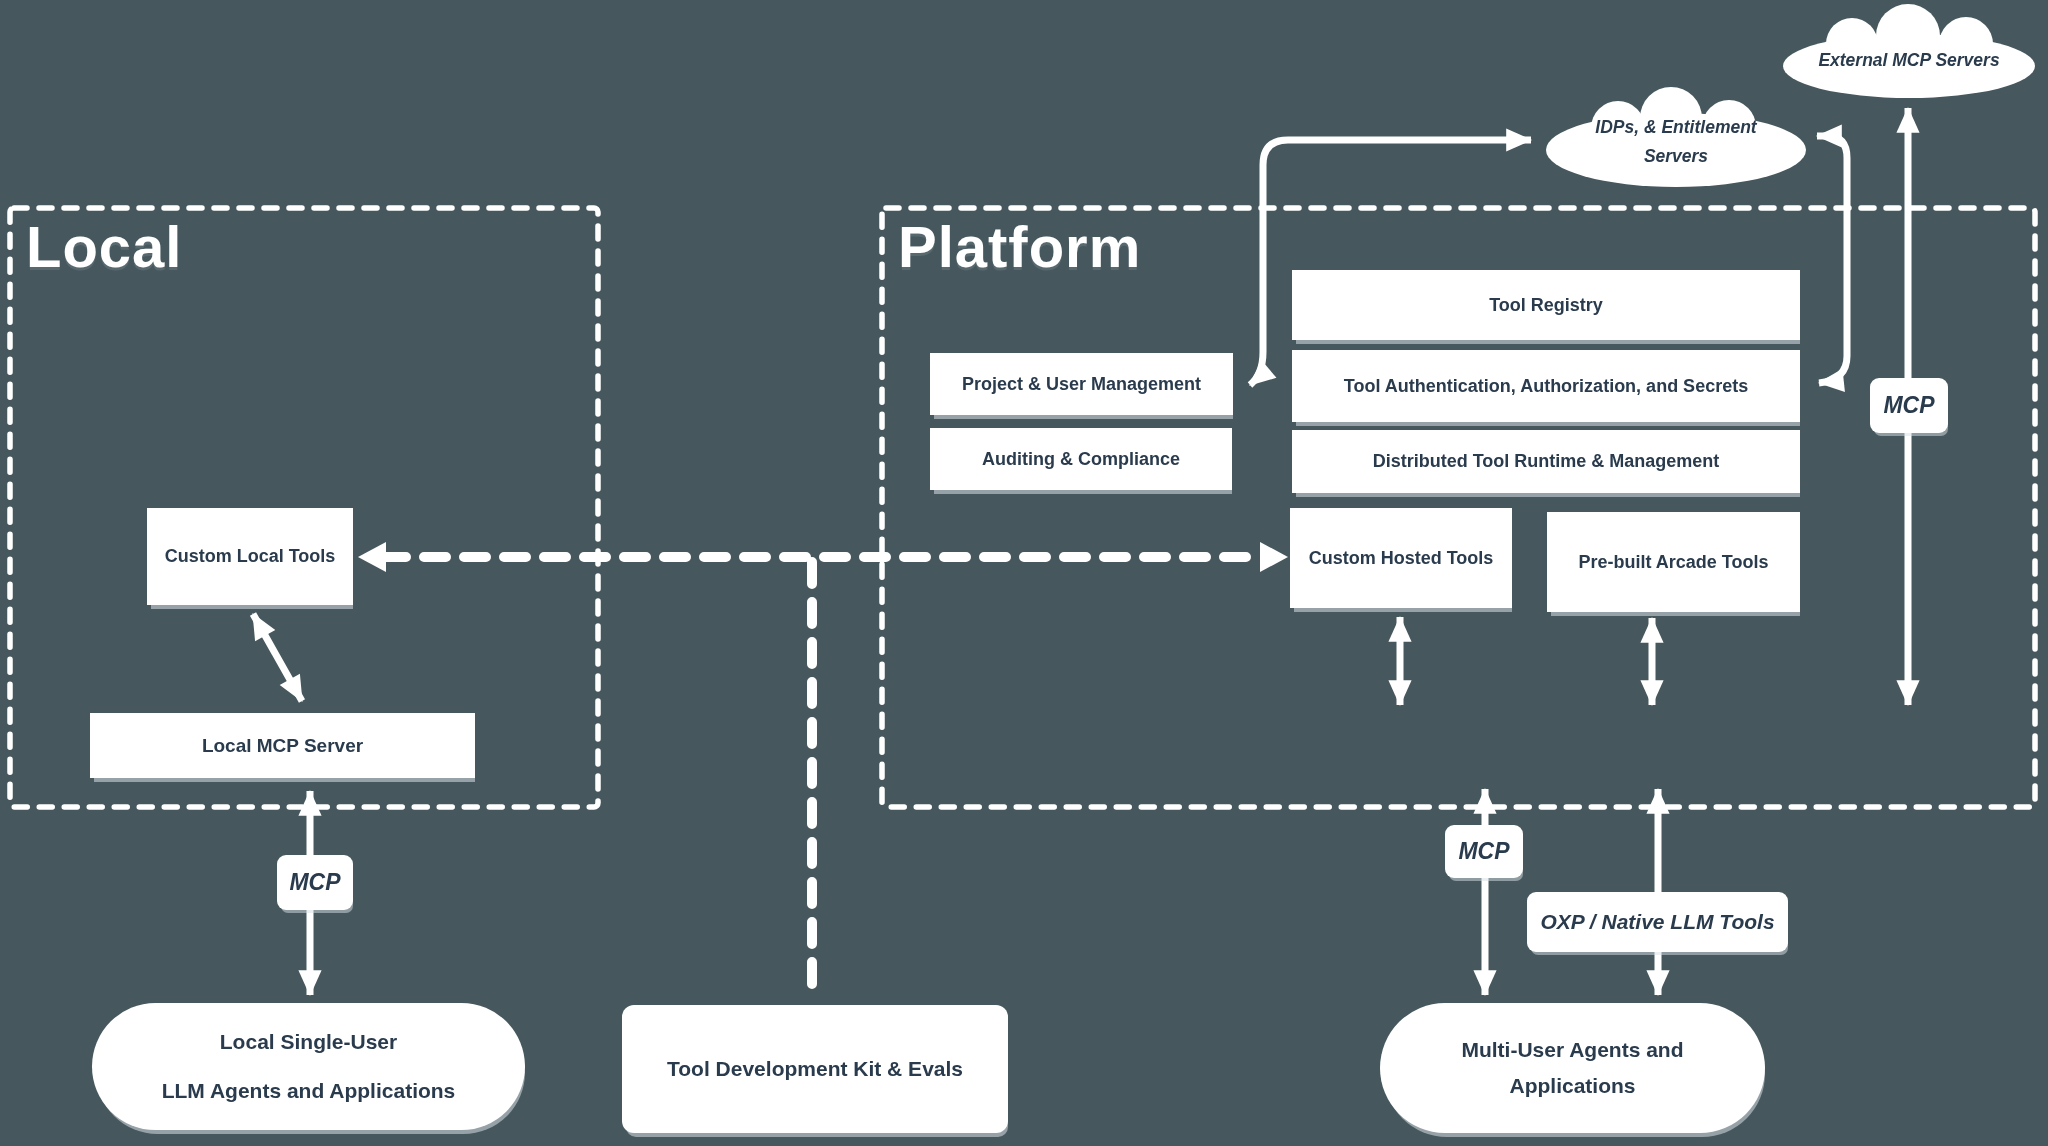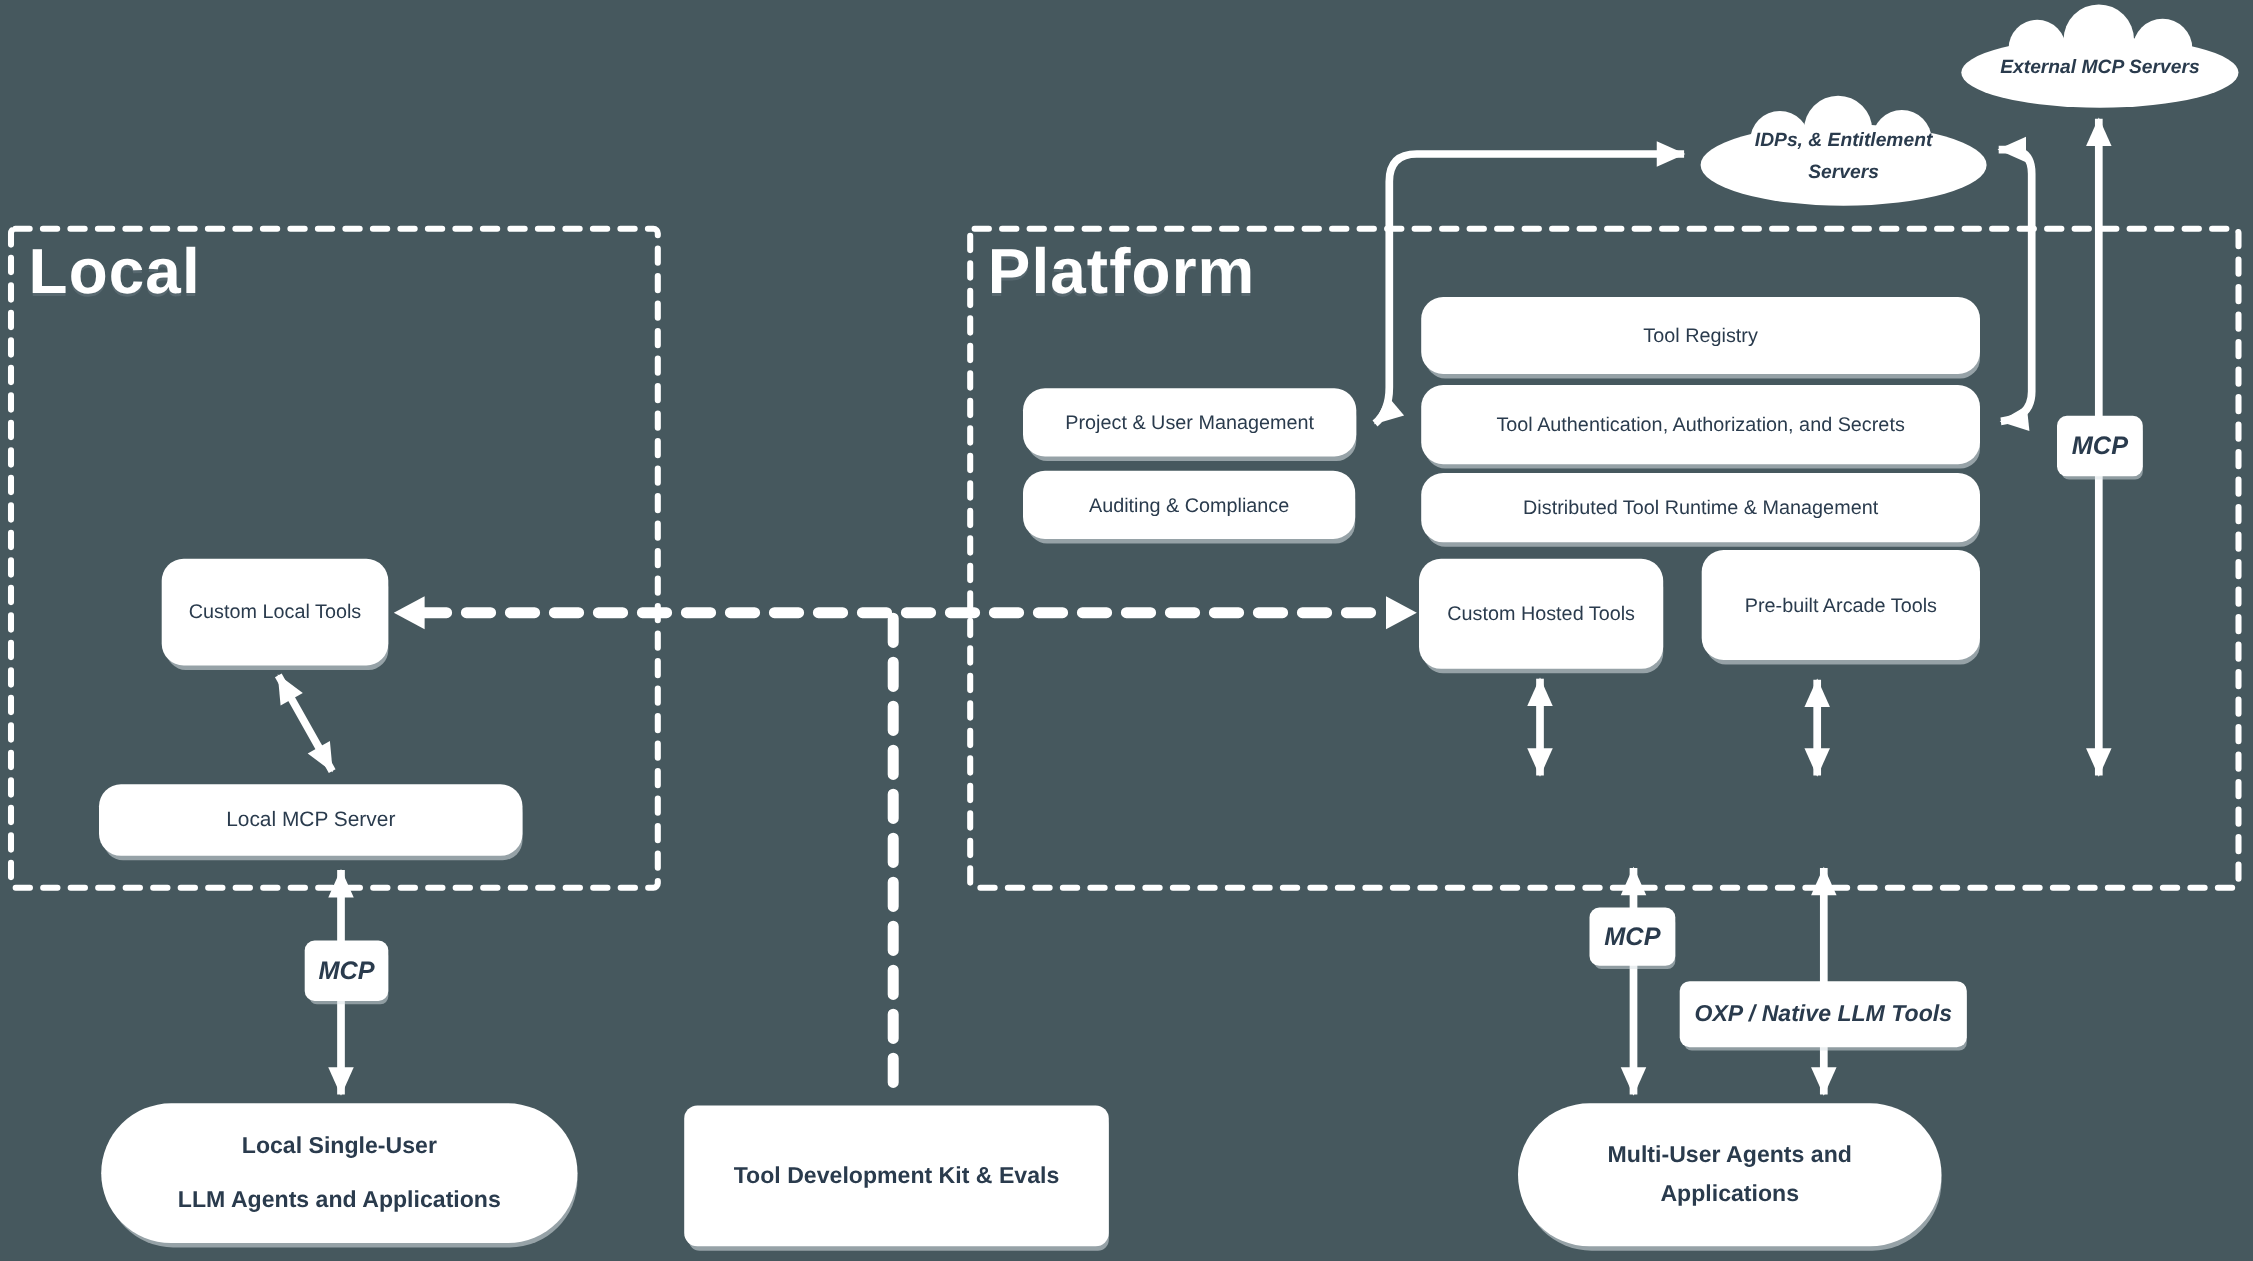--- a/index.html
+++ b/index.html
@@ -18,25 +18,25 @@
   #wires{position:absolute;left:0;top:0;z-index:1;}
   .region-title{
     position:absolute;z-index:3;
     color:var(--white);font-weight:700;font-size:58px;line-height:1;
     letter-spacing:1px;
     text-shadow:0 3px 0 rgba(120,135,142,.35);
   }
   .box{
     position:absolute;z-index:2;
     background:var(--white);
-    border-radius:20px;
+    border-radius:0;
     display:flex;align-items:center;justify-content:center;
     text-align:center;
     color:var(--ink);
-    font-weight:400;font-size:18px;
+    font-weight:700;font-size:18px;
     box-shadow:2px 6px 0 -2px rgba(216,224,228,.55);
   }
   .stadium{
     border-radius:66px;
     font-weight:700;font-size:21px;line-height:1.7;
     flex-direction:column;
   }
   .big-label{font-weight:700;font-size:21px;}
   .edge-label{
     position:absolute;z-index:3;
@@ -124,21 +124,21 @@
   </div>
   <div class="box" style="left:1292px;top:350px;width:508px;height:72px;">
     <span>Tool Authentication, Authorization, and Secrets</span>
   </div>
   <div class="box" style="left:1292px;top:430px;width:508px;height:63px;">
     <span>Distributed Tool Runtime &amp; Management</span>
   </div>
   <div class="box" style="left:1290px;top:508px;width:222px;height:100px;">
     <span>Custom Hosted Tools</span>
   </div>
-  <div class="box" style="left:1547px;top:500px;width:253px;height:100px;">
+  <div class="box" style="left:1547px;top:512px;width:253px;height:100px;">
     <span>Pre-built Arcade Tools</span>
   </div>
 
   <div class="edge-label" style="left:277px;top:855px;width:76px;height:55px;">
     <span>MCP</span>
   </div>
   <div class="edge-label" style="left:1870px;top:378px;width:78px;height:55px;">
     <span>MCP</span>
   </div>
   <div class="edge-label" style="left:1445px;top:825px;width:78px;height:53px;">

